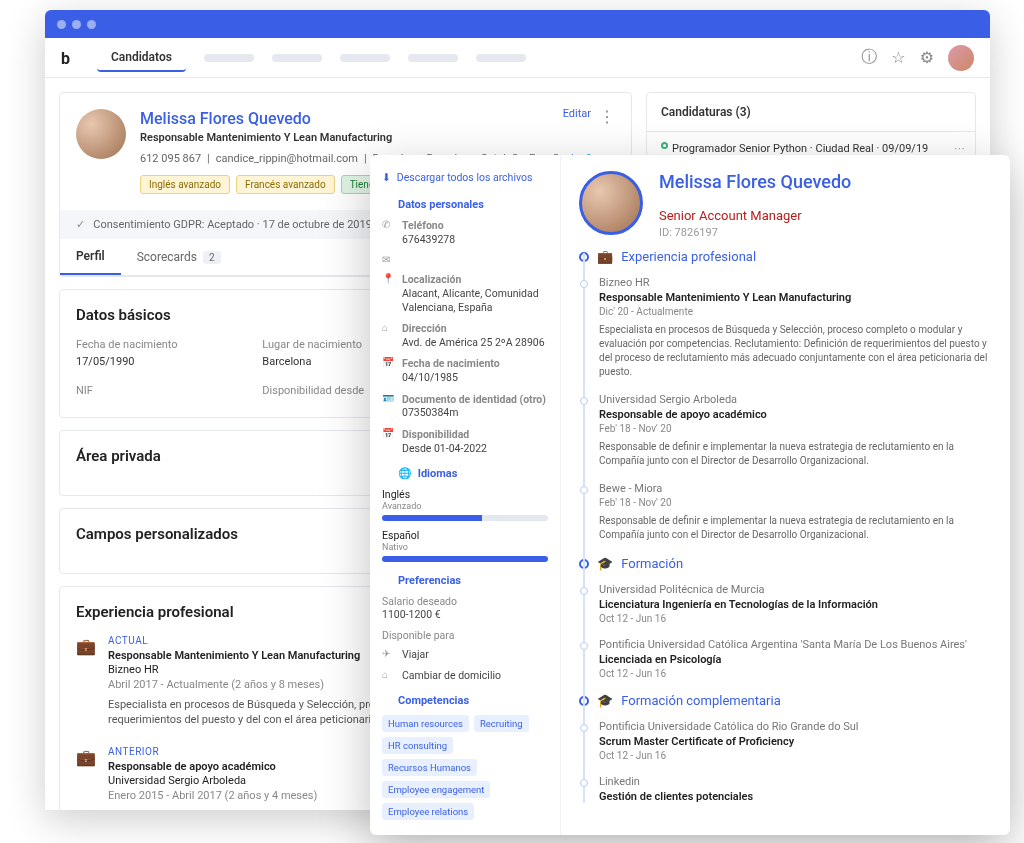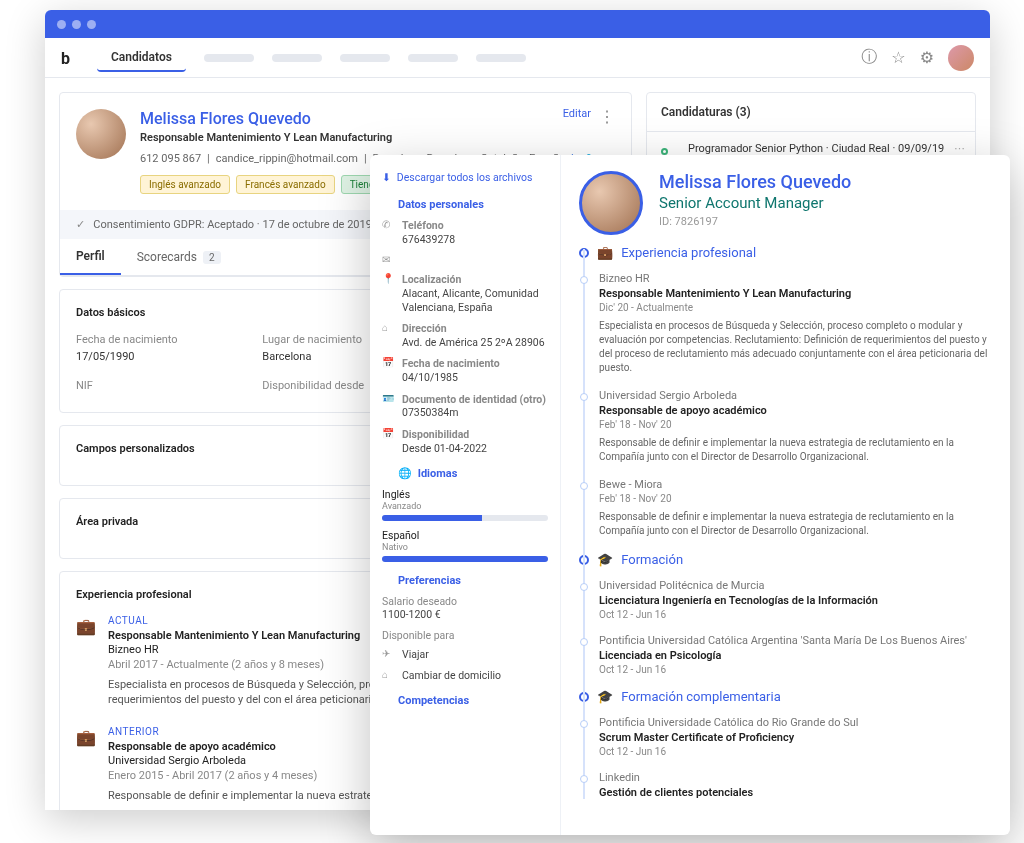--- a/index.html
+++ b/index.html
@@ -32,35 +32,35 @@
 .add-tag { font-size: 10px; color: #3a5fe6; }
 .edit-link { position: absolute; right: 40px; top: 14px; color: #3a5fe6; font-size: 11px; }
 .more-v { position: absolute; right: 16px; top: 14px; color: #888; }
 .gdpr-bar { background: #f4f6fa; padding: 8px 16px; font-size: 11px; color: #666; display: flex; align-items: center; gap: 8px; }
 .check-ico { color: #888; }
 .tabs-row { display: flex; border-bottom: 1px solid #e5e8ee; }
 .tab { padding: 10px 16px; font-size: 12px; color: #666; display: flex; gap: 6px; align-items: center; cursor: pointer; }
 .tab.active { color: #333; border-bottom: 2px solid #3a5fe6; font-weight: 600; }
 .tab .badge { background: #eef1f6; padding: 1px 6px; border-radius: 3px; font-size: 10px; color: #666; }
 .section { padding: 16px; }
-.section h3 { font-size: 11px; color: #222; margin-bottom: 14px; font-weight: 600; }
+.section h3 { font-size: 15px; color: #222; margin-bottom: 14px; font-weight: 600; }
 .fields-grid { display: grid; grid-template-columns: repeat(3, 1fr); gap: 16px 20px; font-size: 11px; }
 .field-label { color: #888; margin-bottom: 4px; }
 .field-value { color: #333; }
 .exp-item { display: flex; gap: 12px; margin-bottom: 18px; }
 .exp-icon { width: 20px; height: 20px; color: #3a5fe6; flex-shrink: 0; margin-top: 2px; }
 .exp-body { font-size: 11px; }
 .exp-body .badge-lbl { font-size: 10px; color: #3a5fe6; letter-spacing: 0.5px; margin-bottom: 3px; }
 .exp-body .title { font-weight: 600; color: #222; }
 .exp-body .company { color: #222; margin-top: 1px; }
 .exp-body .dates { color: #888; margin-top: 2px; }
 .exp-body .desc { color: #555; margin-top: 6px; line-height: 1.4; }
 .right-header { padding: 12px 14px; font-size: 12px; font-weight: 600; color: #333; border-bottom: 1px solid #e5e8ee; }
 .cand-item { padding: 10px 14px; font-size: 11px; position: relative; }
-.cand-title { color: #333; display: flex; gap: 20px; align-items: flex-end; }
+.cand-title { color: #333; display: flex; gap: 4px; align-items: flex-start; }
 .green-dot { width: 7px; height: 7px; border: 2px solid #3cb47a; border-radius: 50%; }
 .cand-sub { color: #999; margin-left: 13px; margin-top: 2px; }
 .cand-more { position: absolute; right: 10px; top: 10px; color: #aaa; }
 
 .cv-overlay { position: absolute; left: 370px; top: 155px; width: 640px; height: 680px; background: #fff; border-radius: 6px; box-shadow: 0 15px 50px rgba(0,0,0,0.25); overflow: hidden; display: flex; }
 .cv-left { width: 190px; padding: 16px 12px; font-size: 10.5px; color: #444; overflow: hidden; }
 .cv-right { flex: 1; padding: 16px 18px; border-left: 1px solid #eef1f6; overflow: hidden; position: relative; }
 .cv-dl { color: #3a5fe6; font-size: 10.5px; display: flex; gap: 6px; align-items: center; margin-bottom: 14px; }
 .cv-sec-h { color: #3a5fe6; font-size: 11px; font-weight: 700; margin: 12px 16px 8px; display: flex; gap: 6px; align-items: center; }
 .cv-field { margin-bottom: 8px; display: flex; gap: 8px; }
@@ -69,21 +69,21 @@
 .cv-field .lbl { color: #888; font-weight: bold; }
 .lang-row { margin-bottom: 8px; }
 .lang-name { color: #222; }
 .lang-bar { height: 6px; background: #e5e8ee; border-radius: 3px; margin-top: 4px; overflow: hidden; }
 .lang-fill { height: 100%; background: #3a5fe6; }
 .comp-tags { display: flex; flex-wrap: wrap; gap: 5px; }
 .comp-tag { background: #e8f0ff; color: #3a5fe6; font-size: 9.5px; padding: 3px 6px; border-radius: 3px; }
 .cv-header { display: flex; gap: 16px; align-items: flex-start; margin-bottom: 10px; }
 .cv-avatar { width: 64px; height: 64px; border-radius: 50%; border: 3px solid #3a5fe6; background: radial-gradient(circle at 30% 30%, #e8c8b0, #a07050); flex-shrink: 0; }
 .cv-name { font-size: 18px; color: #3a5fe6; font-weight: 500; }
-.cv-role { font-size: 15px; color: #0f766e; margin-top: 2px; }
+.cv-role { font-size: 13px; color: #b91c1c; margin-top: 16px; }
 .cv-id { font-size: 11px; color: #999; margin-top: 3px; }
 .timeline { position: relative; padding-left: 20px; }
 .timeline::before { content: ""; position: absolute; left: 4px; top: 4px; bottom: 0; width: 2px; background: #d6e2fb; }
 .tl-sec-h { color: #3a5fe6; font-size: 13px; margin: 10px 0 12px; display: flex; gap: 8px; align-items: center; margin-left: -20px; }
 .tl-sec-h .circ { width: 10px; height: 10px; border: 2px solid #3a5fe6; border-radius: 50%; background: #fff; }
 .tl-item { margin-bottom: 14px; font-size: 11px; position: relative; }
 .tl-item::before { content: ""; position: absolute; left: -19px; top: 4px; width: 6px; height: 6px; border: 1px solid #b8cef8; border-radius: 50%; background: #fff; }
 .tl-item .comp { color: #777; margin-bottom: 2px; }
 .tl-item .pos { color: #222; font-weight: 600; }
 .tl-item .dt { color: #888; font-size: 10px; margin-top: 2px; }
@@ -176,25 +176,25 @@
           <div>
               <div class="field-label">Disponibilidad desde</div>
             </div>
           <div>
               <div class="field-label">Dis</div>
             </div>
         </div>
       </div>
 
       <div class="card section">
+        <h3>Área privada</h3>
+      </div>
+
+      <div class="card section">
         <h3>Campos personalizados</h3>
-      </div>
-
-      <div class="card section">
-        <h3>Área privada</h3>
       </div>
 
       <div class="card section">
         <h3>Experiencia profesional</h3>
         <div class="exp-item">
           <div class="exp-icon">💼</div>
           <div class="exp-body">
             <div class="badge-lbl">ACTUAL</div>
             <div class="title">Responsable Mantenimiento Y Lean Manufacturing</div>
             <div class="company">Bizneo HR</div>
@@ -315,20 +315,28 @@
     <div class="cv-field" style="margin-top:6px">
         <span class="ico">✈</span>
         <span>Viajar</span>
       </div>
     <div class="cv-field">
         <span class="ico">⌂</span>
         <span>Cambiar de domicilio</span>
       </div>
 
     <div class="cv-sec-h">Competencias</div>
+    <div class="comp-tags">
+      <span class="comp-tag">Human resources</span>
+      <span class="comp-tag">Recruiting</span>
+      <span class="comp-tag">HR consulting</span>
+      <span class="comp-tag">Recursos Humanos</span>
+      <span class="comp-tag">Employee engagement</span>
+      <span class="comp-tag">Employee relations</span>
+    </div>
   </div>
 
   <div class="cv-right">
     <div class="cv-header">
       <div class="cv-avatar"></div>
       <div>
         <div class="cv-name">Melissa Flores Quevedo</div>
         <div class="cv-role">Senior Account Manager</div>
         <div class="cv-id">ID: 7826197</div>
       </div>

